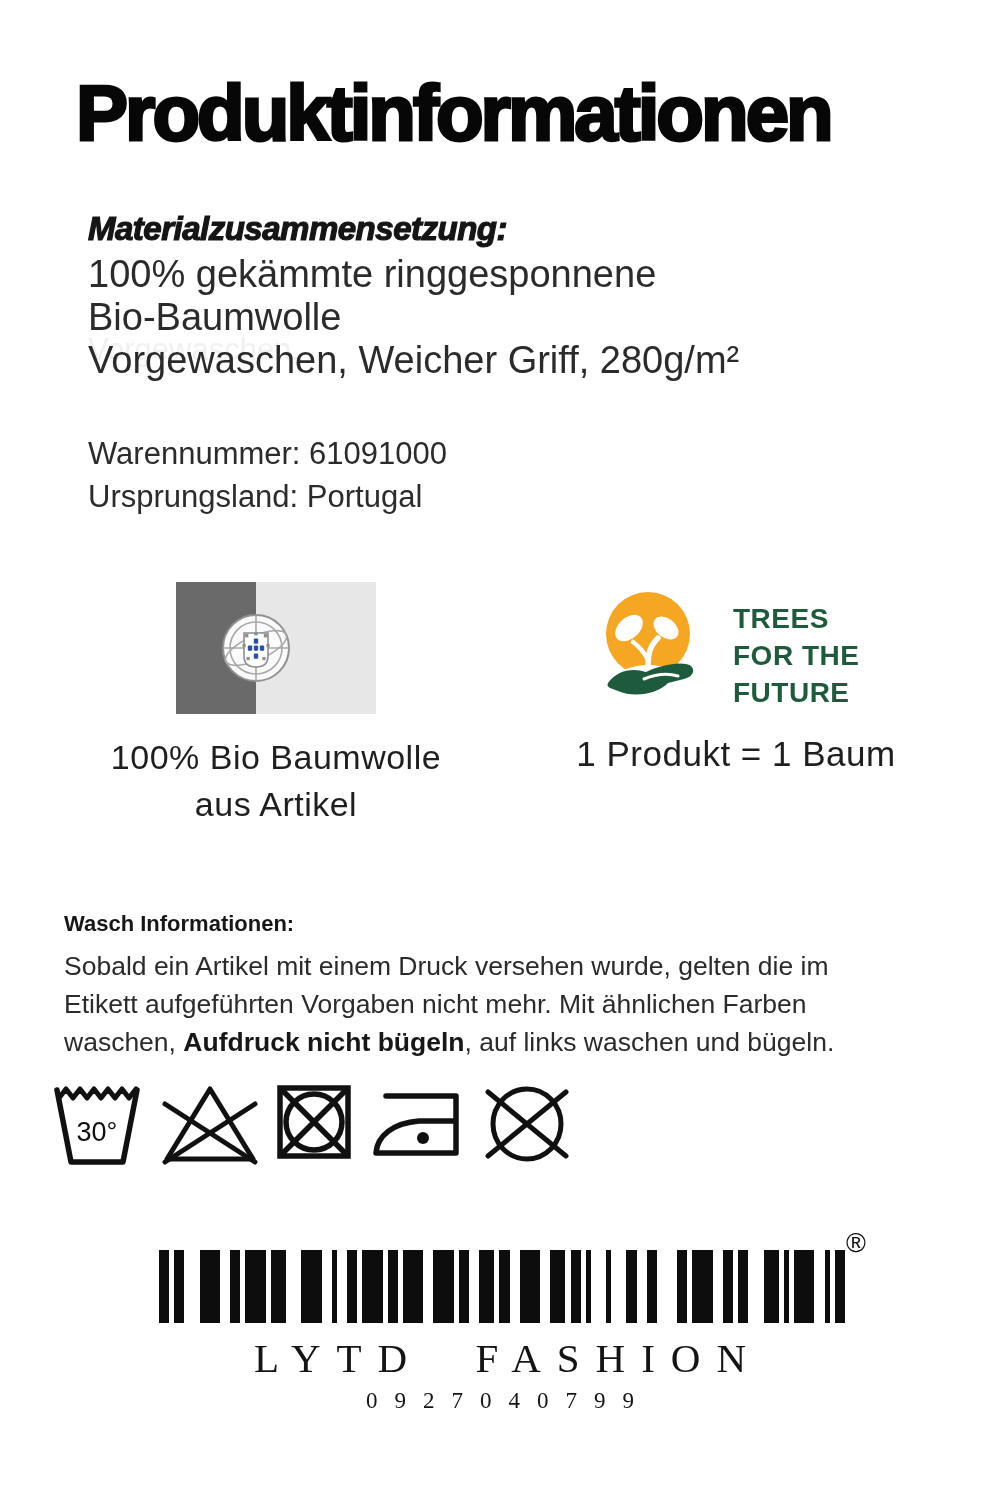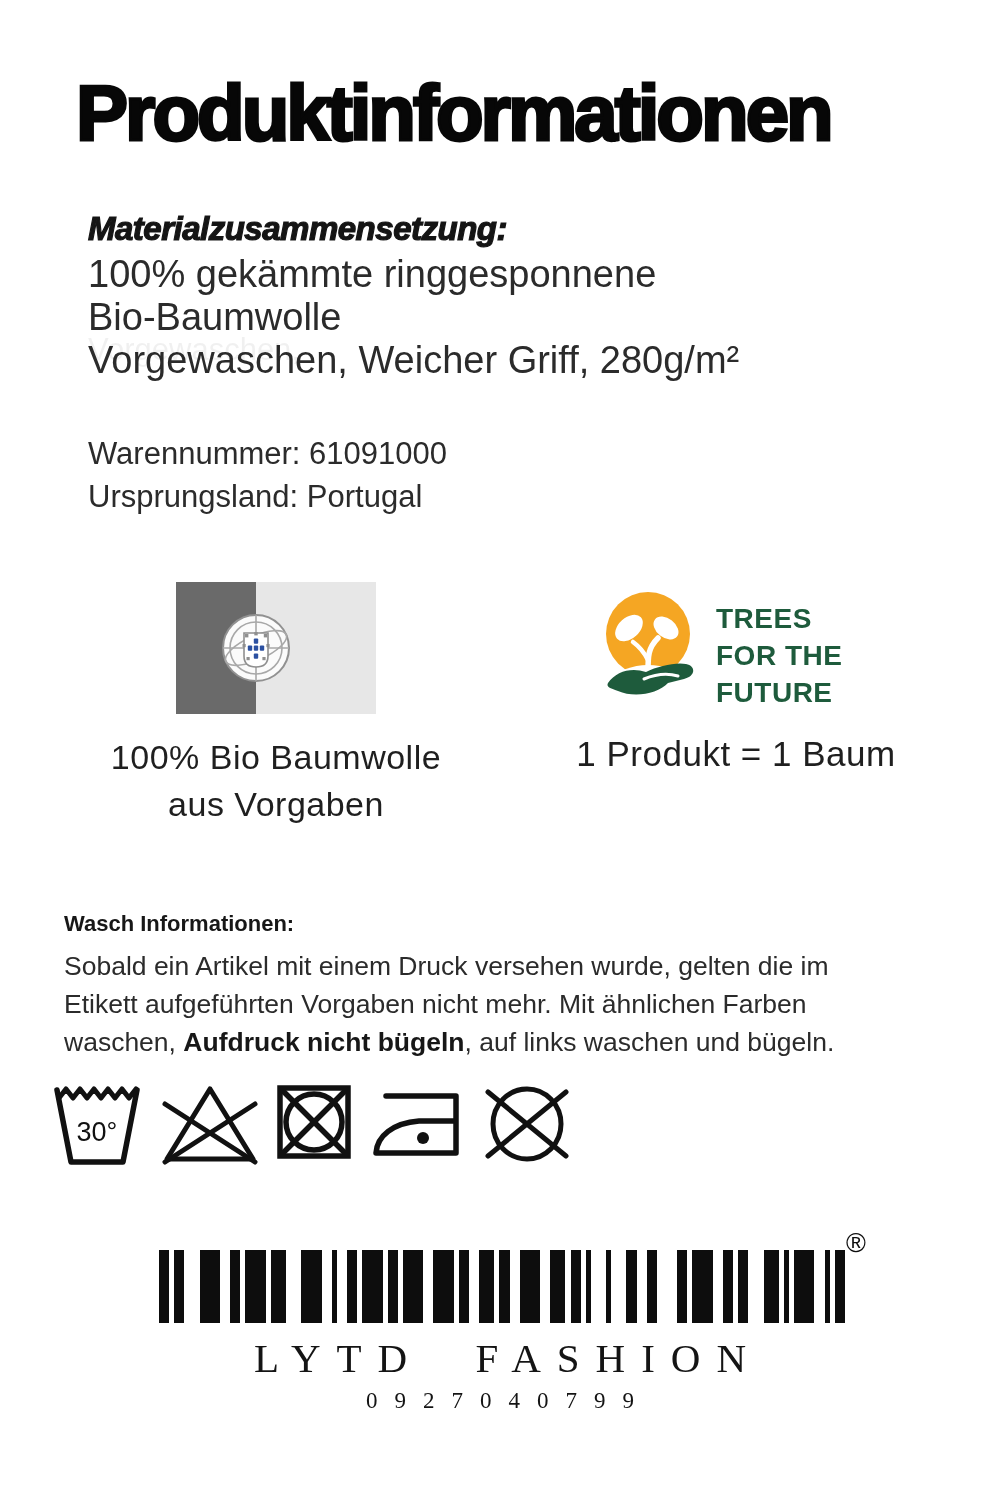--- a/index.html
+++ b/index.html
@@ -103,36 +103,36 @@
           <rect x="10.4" y="-4" width="3.2" height="3.2"></rect>
           <rect x="-9.5" y="9" width="3.2" height="3.2"></rect>
           <rect x="6.4" y="9" width="3.2" height="3.2"></rect>
         </g>
       </g>
     </svg>
   </div>
 
   <div class="origin-caption">
     <div>100% Bio Baumwolle</div>
-    <div>aus Vorgaben</div>
+    <div>aus Artikel</div>
   </div>
 
   <div class="trees-logo">
     <svg width="112" height="124" viewBox="0 0 112 124">
       <circle cx="52" cy="48" r="42" fill="#F5A623"></circle>
       <path d="M6 96 Q52 62 98 96 L98 108 H6 Z" fill="#FFFFFF"></path>
       <path d="M52 86 C52 70 52 62 62 52" stroke="#FFFFFF" stroke-width="5.5" fill="none" stroke-linecap="round"></path>
       <path d="M52 74 C48 66 44 61 37 56" stroke="#FFFFFF" stroke-width="4.5" fill="none" stroke-linecap="round"></path>
       <ellipse cx="33" cy="42" rx="16" ry="10.5" fill="#FFFFFF" transform="rotate(-42 33 42)"></ellipse>
       <ellipse cx="70" cy="42" rx="14" ry="9.5" fill="#FFFFFF" transform="rotate(38 70 42)"></ellipse>
       <path d="M12 97 C20 85 36 81 50 86 C62 80 80 76 90 78 C100 80 100 90 88 93 L72 97 C62 108 38 112 22 105 C14 102 10 101 12 97 Z" fill="#1E5B3C"></path>
       <path d="M48 93 C60 88 72 87 82 90" stroke="#FFFFFF" stroke-width="3" fill="none" stroke-linecap="round"></path>
     </svg>
   </div>
-  <div class="trees-text" style="color:#1E5B3C;">
+  <div class="trees-text" style="color:#1E5B3C;margin-left:17px;">
     <div>TREES</div>
     <div>FOR THE</div>
     <div>FUTURE</div>
   </div>
   <div class="trees-caption">1 Produkt = 1 Baum</div>
 
   <div class="wash-heading">Wasch Informationen:</div>
   <div class="wash-body">
     <div>Sobald ein Artikel mit einem Druck versehen wurde, gelten die im</div>
     <div>Etikett aufgeführten Vorgaben nicht mehr. Mit ähnlichen Farben</div>

